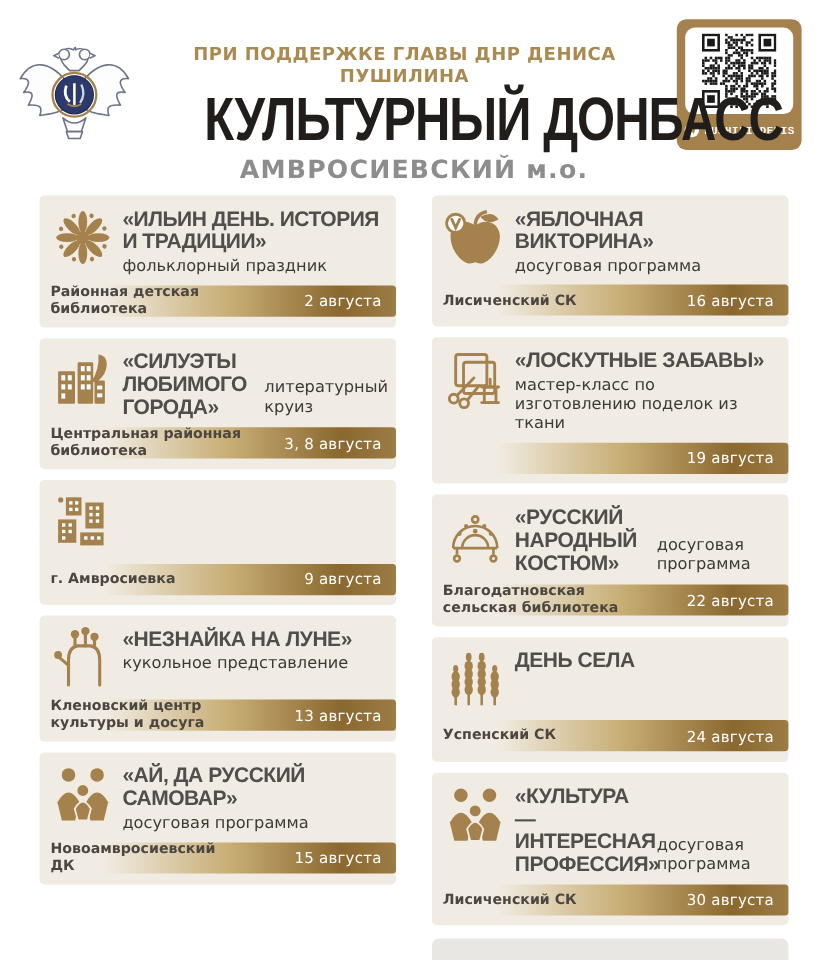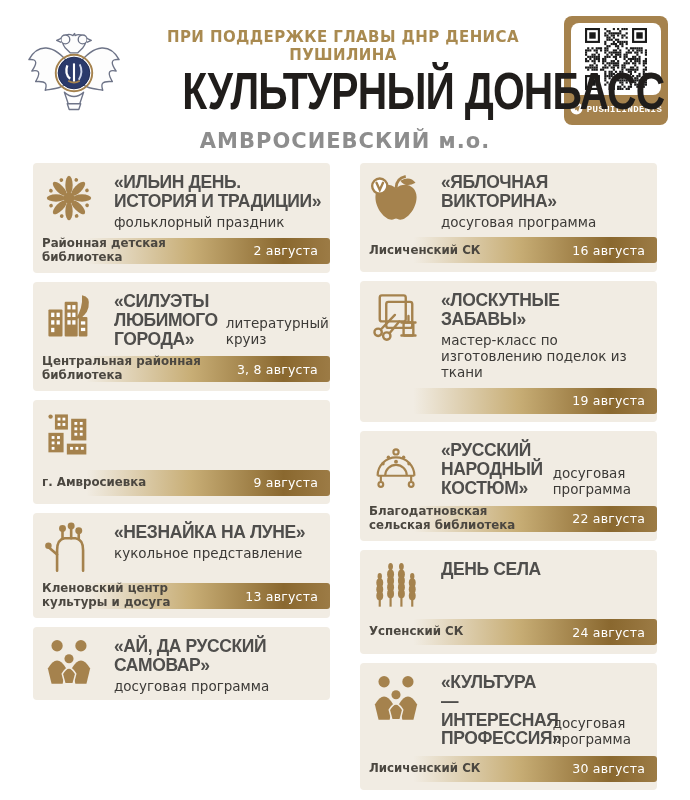--- a/index.html
+++ b/index.html
@@ -7,41 +7,41 @@
     --title-gray:#4f4e4c; --text-dark:#3c3a37; --venue-brown:#4b4740;
     --header-black:#201d1b; --support-gold:#a98a50; --subtitle-gray:#8d8d8d;
     --phone-bar-bg:#e9e7e3; --navy:#2b3a6b;
   }
   *{margin:0;padding:0;box-sizing:border-box}
   html,body{background:#fff}
   body{width:690px;height:800px;overflow:hidden;font-family:"DejaVu Sans",sans-serif}
   .poster{width:690px;height:800px;background:#fff;display:flex;flex-direction:column;padding:12px 0 10px}
 
   
-  .hdr{display:flex;align-items:center;justify-content:space-between;padding:2px 22px 0 26px}
+  .hdr{display:flex;align-items:flex-end;justify-content:space-between;padding:2px 22px 0 14px}
   .emblem{width:96px;height:94px;flex:0 0 auto;margin-top:4px}
   .hdr-center{flex:1;text-align:center;padding-top:6px;min-width:0}
   .support-line{color:var(--support-gold);font-weight:bold;font-size:15px;letter-spacing:.4px;font-family:"DejaVu Sans",sans-serif}
   .big-title{margin-top:2px;white-space:nowrap}
   .big-title span{display:inline-block;font-family:"Liberation Sans",sans-serif;font-weight:bold;
     font-size:51px;line-height:1.0;color:var(--header-black);transform:scaleX(.8);letter-spacing:-1px}
   .qr-block{flex:0 0 auto;width:104px;background:var(--accent-gold);border-radius:8px;padding:7px 7px 6px;margin-top:2px}
   .qr-white{background:#fff;border-radius:8px;width:90px;height:72px;display:flex;align-items:center;justify-content:center}
   .qr-white svg{width:62px;height:62px}
   .qr-caption{display:flex;align-items:center;justify-content:center;gap:4px;margin-top:5px}
   .qr-caption svg{width:13px;height:13px}
   .qr-caption b{color:#fff;font-size:9px;letter-spacing:.4px;font-family:Liberation Mono, monospace}
   .subtitle{text-align:center;color:var(--subtitle-gray);font-weight:bold;font-size:21px;letter-spacing:1px;margin:4px 13px 10px;font-family:"DejaVu Sans",sans-serif}
 
   
   .cols{flex:1;display:flex;gap:30px;padding:0 33px;align-items:flex-start}
   .col{flex:1;display:flex;flex-direction:column;gap:9px;min-width:0}
 
   .card{background:var(--card-bg);border-radius:4px;padding:8px 9px 6px 9px;display:flex;flex-direction:column}
-  .card-main{display:flex;gap:18px;align-items:flex-start}
+  .card-main{display:flex;gap:6px;align-items:flex-start}
   .ev-icon{flex:0 0 54px;width:54px;height:54px;display:flex;align-items:center;justify-content:center}
   .ev-icon svg{width:52px;height:52px}
   .card-text{flex:1;min-width:0;padding-top:2px}
   .card-text.beside{display:flex;align-items:flex-end;gap:7px}
   .ev-title{font-family:"Liberation Sans",sans-serif;font-weight:bold;color:var(--title-gray);
     font-size:17.5px;line-height:1.08;letter-spacing:-.4px;text-transform:uppercase}
   .card-text.beside .ev-title{flex:1 1 auto;min-width:0}
   .ev-desc{color:var(--text-dark);font-size:13.5px;line-height:1.2;margin-top:3px}
   .card-text.beside .ev-desc{flex:0 0 auto;max-width:46%;margin-bottom:1px}
   .card-bottom{position:relative;margin:7px -9px 2px 0;min-height:27px;display:flex;align-items:center}
@@ -595,20 +595,26 @@
                 <path d="M26.5 30 q8.5-15 17 0 l-3.4 14 h-10.2 Z"></path>
                 <circle cx="24" cy="21" r="4.2"></circle>
                 <path d="M17.8 35 q6.2-11 12.4 0 l-2.4 9 h-7.6 Z" stroke="#f1ece3" stroke-width="1.4"></path>
               </svg>
             </span>
       <div class="card-text ">
         <h3 class="ev-title">«АЙ, ДА РУССКИЙ САМОВАР»</h3>
         <p class="ev-desc">досуговая программа</p>
       </div>
     </div>
+    <div class="card-bottom">
+      <div class="date-bar">
+        <span class="ev-date">15 августа</span>
+      </div>
+      <span class="ev-venue">Новоамвросиевский ДК</span>
+    </div>
         </article>
       </div>
     <div class="col" id="col-right">
         <article class="card">
           <div class="card-main">
       <span class="ev-icon">
               <svg viewBox="0 0 48 48">
                 <path fill="#a5824d" d="M24 15 c8-7 19-2 19 8 0 11-9 21-15 21 -2 0-3-1-4-1 s-2 1-4 1 C14 44 5 34 5 23 5 13 16 8 24 15 Z"></path>
                 <path d="M24 15 c0-7 4-10 9-11" stroke="#a5824d" stroke-width="2.6" fill="none"></path>
                 <path d="M28 8 q9-5 14 2 q-9 5-14-2 z" fill="#a5824d"></path>

